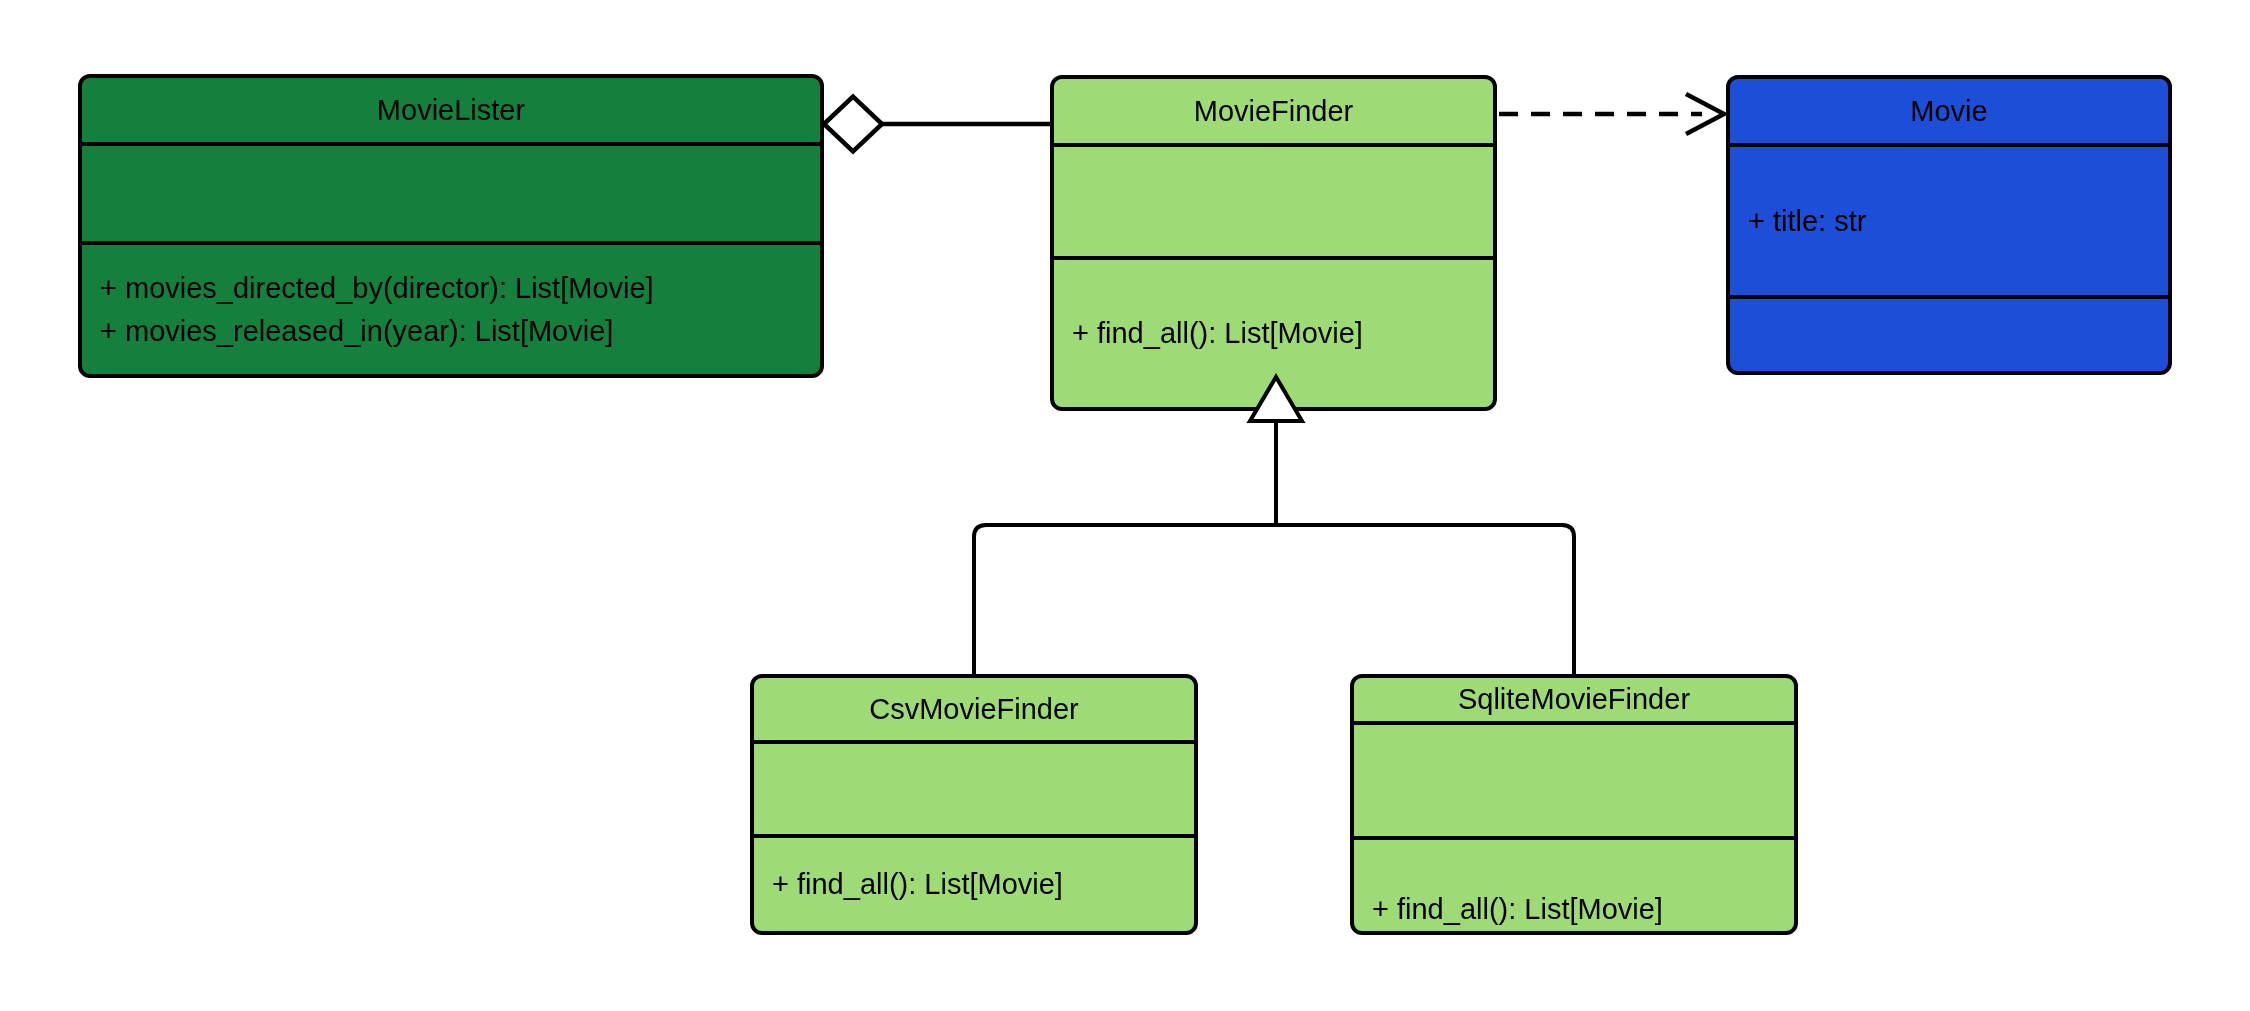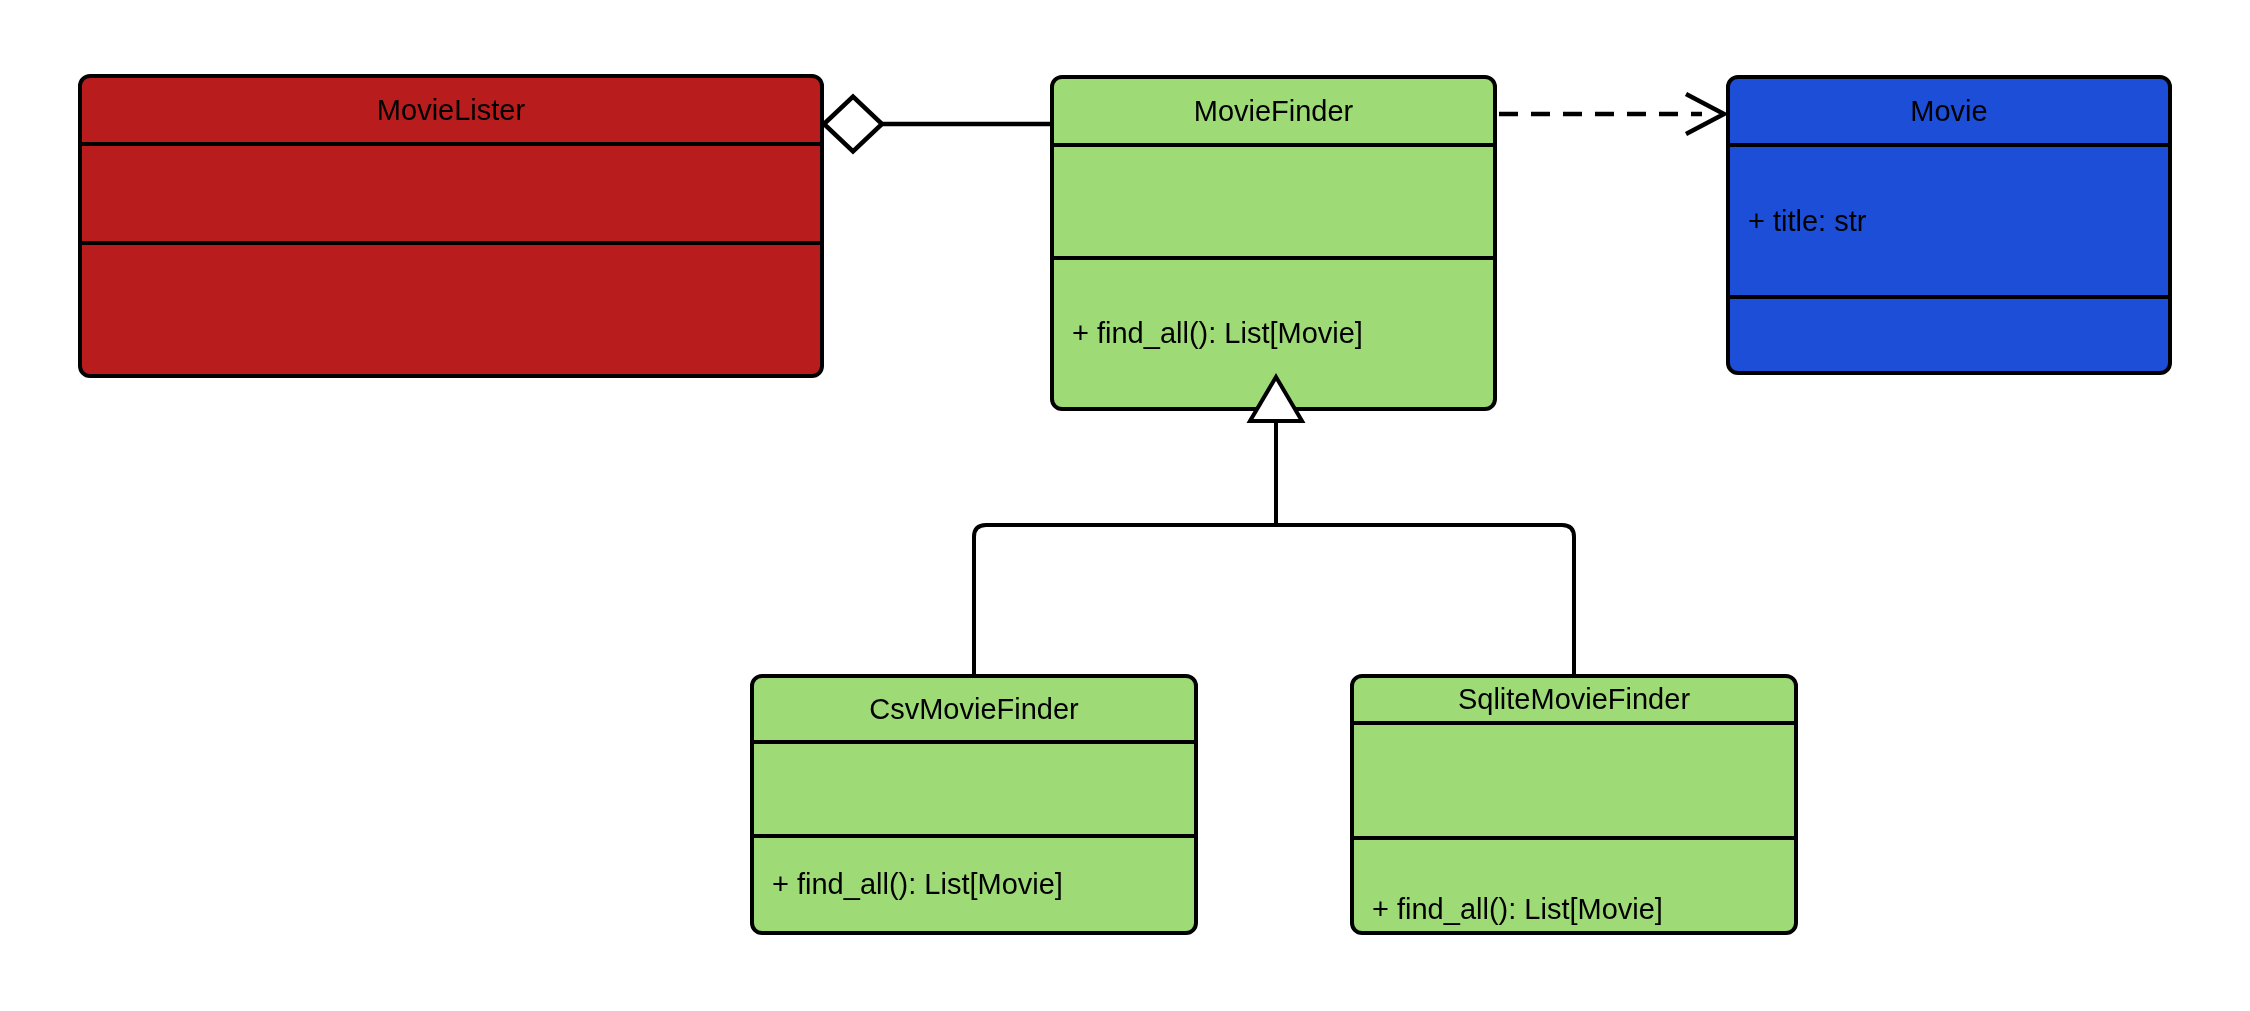--- a/index.html
+++ b/index.html
@@ -56,24 +56,26 @@
   }
   .compartment.last {
     flex: 1 1 auto;
   }
 </style>
 </head>
 <body>
 
 <div id="canvas">
 
-  <div class="uml-class" style="left: 78px; top: 74px; width: 746px; height: 304px; background: #b91c1c;">
+  <div class="uml-class" style="left: 78px; top: 74px; width: 746px; height: 304px; background: #15803d;">
     <div class="compartment title divided" style="height:68px">MovieLister</div>
     <div class="compartment members divided" style="height:99px"></div>
     <div class="compartment members last">
+        <div class="member-line">+ movies_directed_by(director): List[Movie]</div>
+        <div class="member-line">+ movies_released_in(year): List[Movie]</div>
       </div>
   </div>
 
   <div class="uml-class" style="left: 1050px; top: 75px; width: 447px; height: 336px; background: rgb(158, 218, 118);">
     <div class="compartment title divided" style="height:68px">MovieFinder</div>
     <div class="compartment members divided" style="height:113px"></div>
     <div class="compartment members last">
         <div class="member-line">+ find_all(): List[Movie]</div>
       </div>
   </div>

